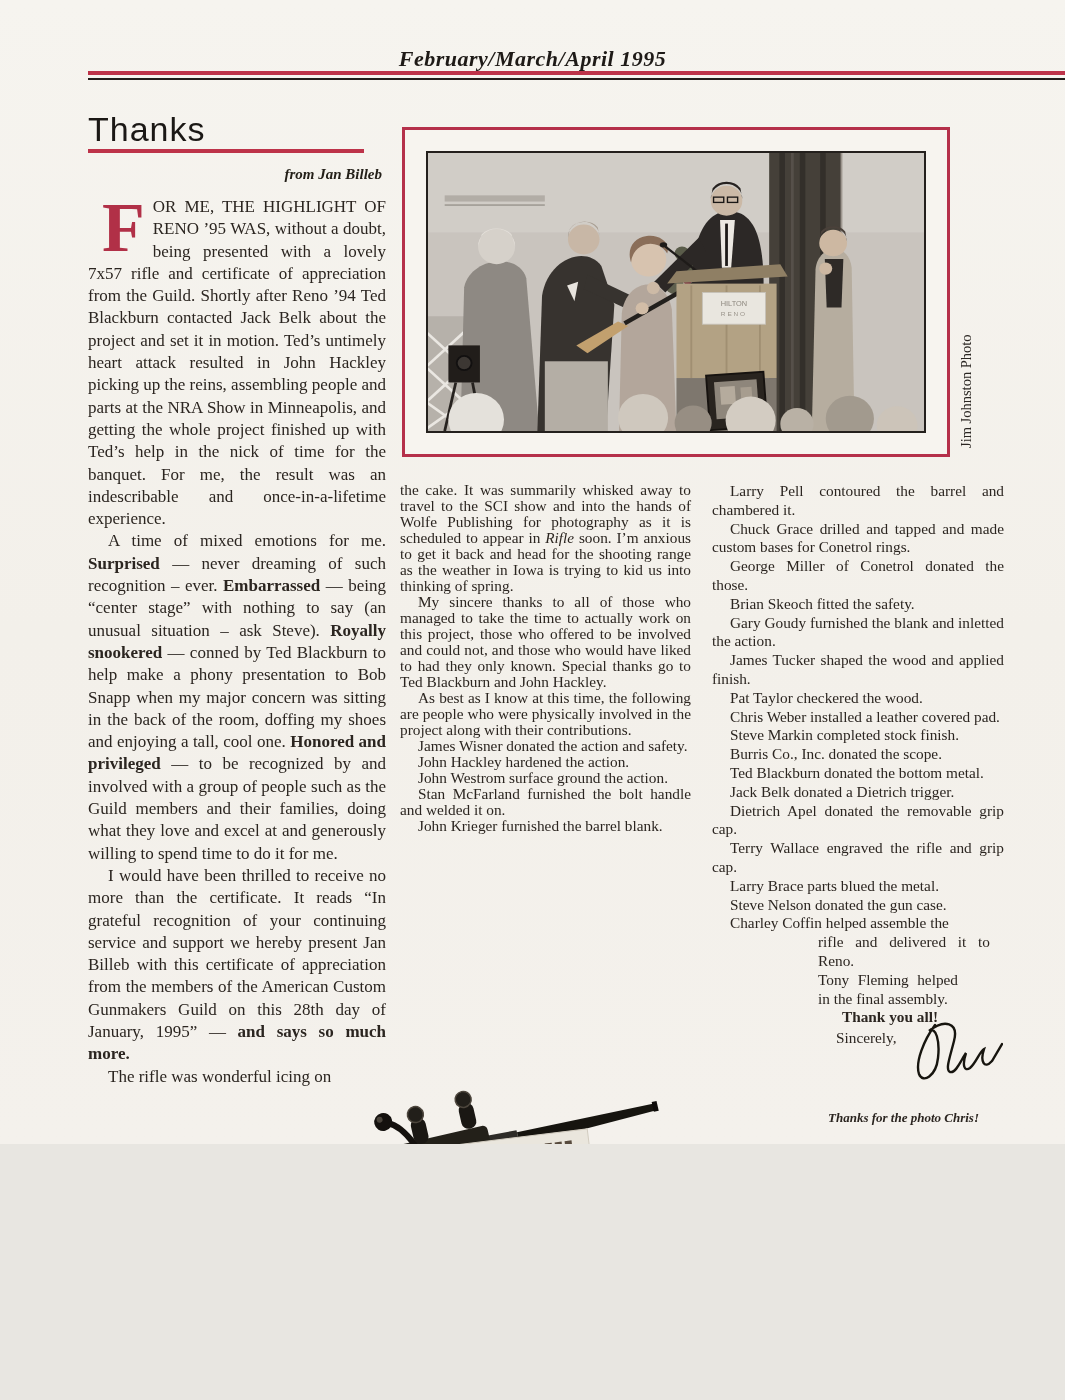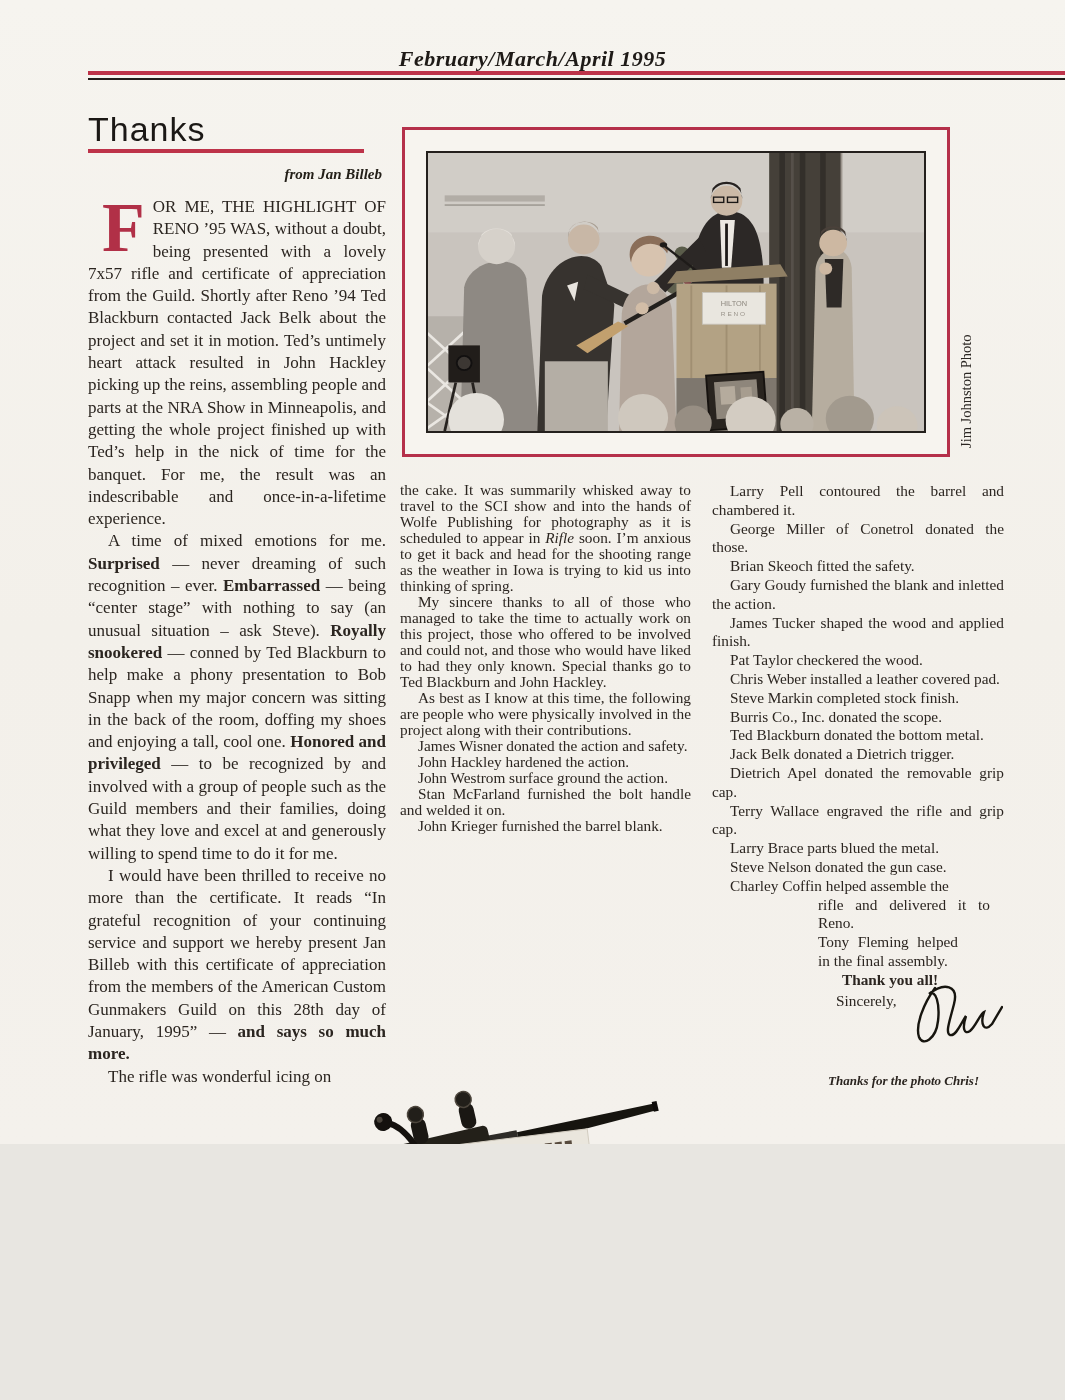--- a/index.html
+++ b/index.html
@@ -196,20 +196,21 @@
       <p class="bp"><span>As best as I know at this time,  the following are people who were physically involved in the project along with their contributions.</span></p>
       <p class="bp"><span>James Wisner donated the action and safety.</span></p>
       <p class="bp"><span>John Hackley hardened the action.</span></p>
       <p class="bp"><span>John Westrom surface ground the action.</span></p>
       <p class="bp"><span>Stan McFarland furnished the bolt handle and welded it on.</span></p>
       <p class="bp"><span>John Krieger furnished the barrel blank.</span></p>
     </div>
   <div class="col col-3">
     <div>
         <p class="bp"><span>Larry Pell contoured the barrel and chambered it.</span></p>
+        <p class="bp"><span>Chuck Grace drilled and tapped and made custom bases for Conetrol rings.</span></p>
         <p class="bp"><span>George Miller of Conetrol donated the those.</span></p>
         <p class="bp"><span>Brian Skeoch fitted the safety.</span></p>
         <p class="bp"><span>Gary Goudy furnished the blank and inletted the action.</span></p>
         <p class="bp"><span>James Tucker shaped the wood and applied finish.</span></p>
         <p class="bp"><span>Pat Taylor checkered the wood.</span></p>
         <p class="bp"><span>Chris Weber installed a leather covered pad.</span></p>
         <p class="bp"><span>Steve Markin completed stock finish.</span></p>
         <p class="bp"><span>Burris Co., Inc. donated the scope.</span></p>
         <p class="bp"><span>Ted Blackburn donated the bottom metal.</span></p>
         <p class="bp"><span>Jack Belk donated a Dietrich trigger.</span></p>

